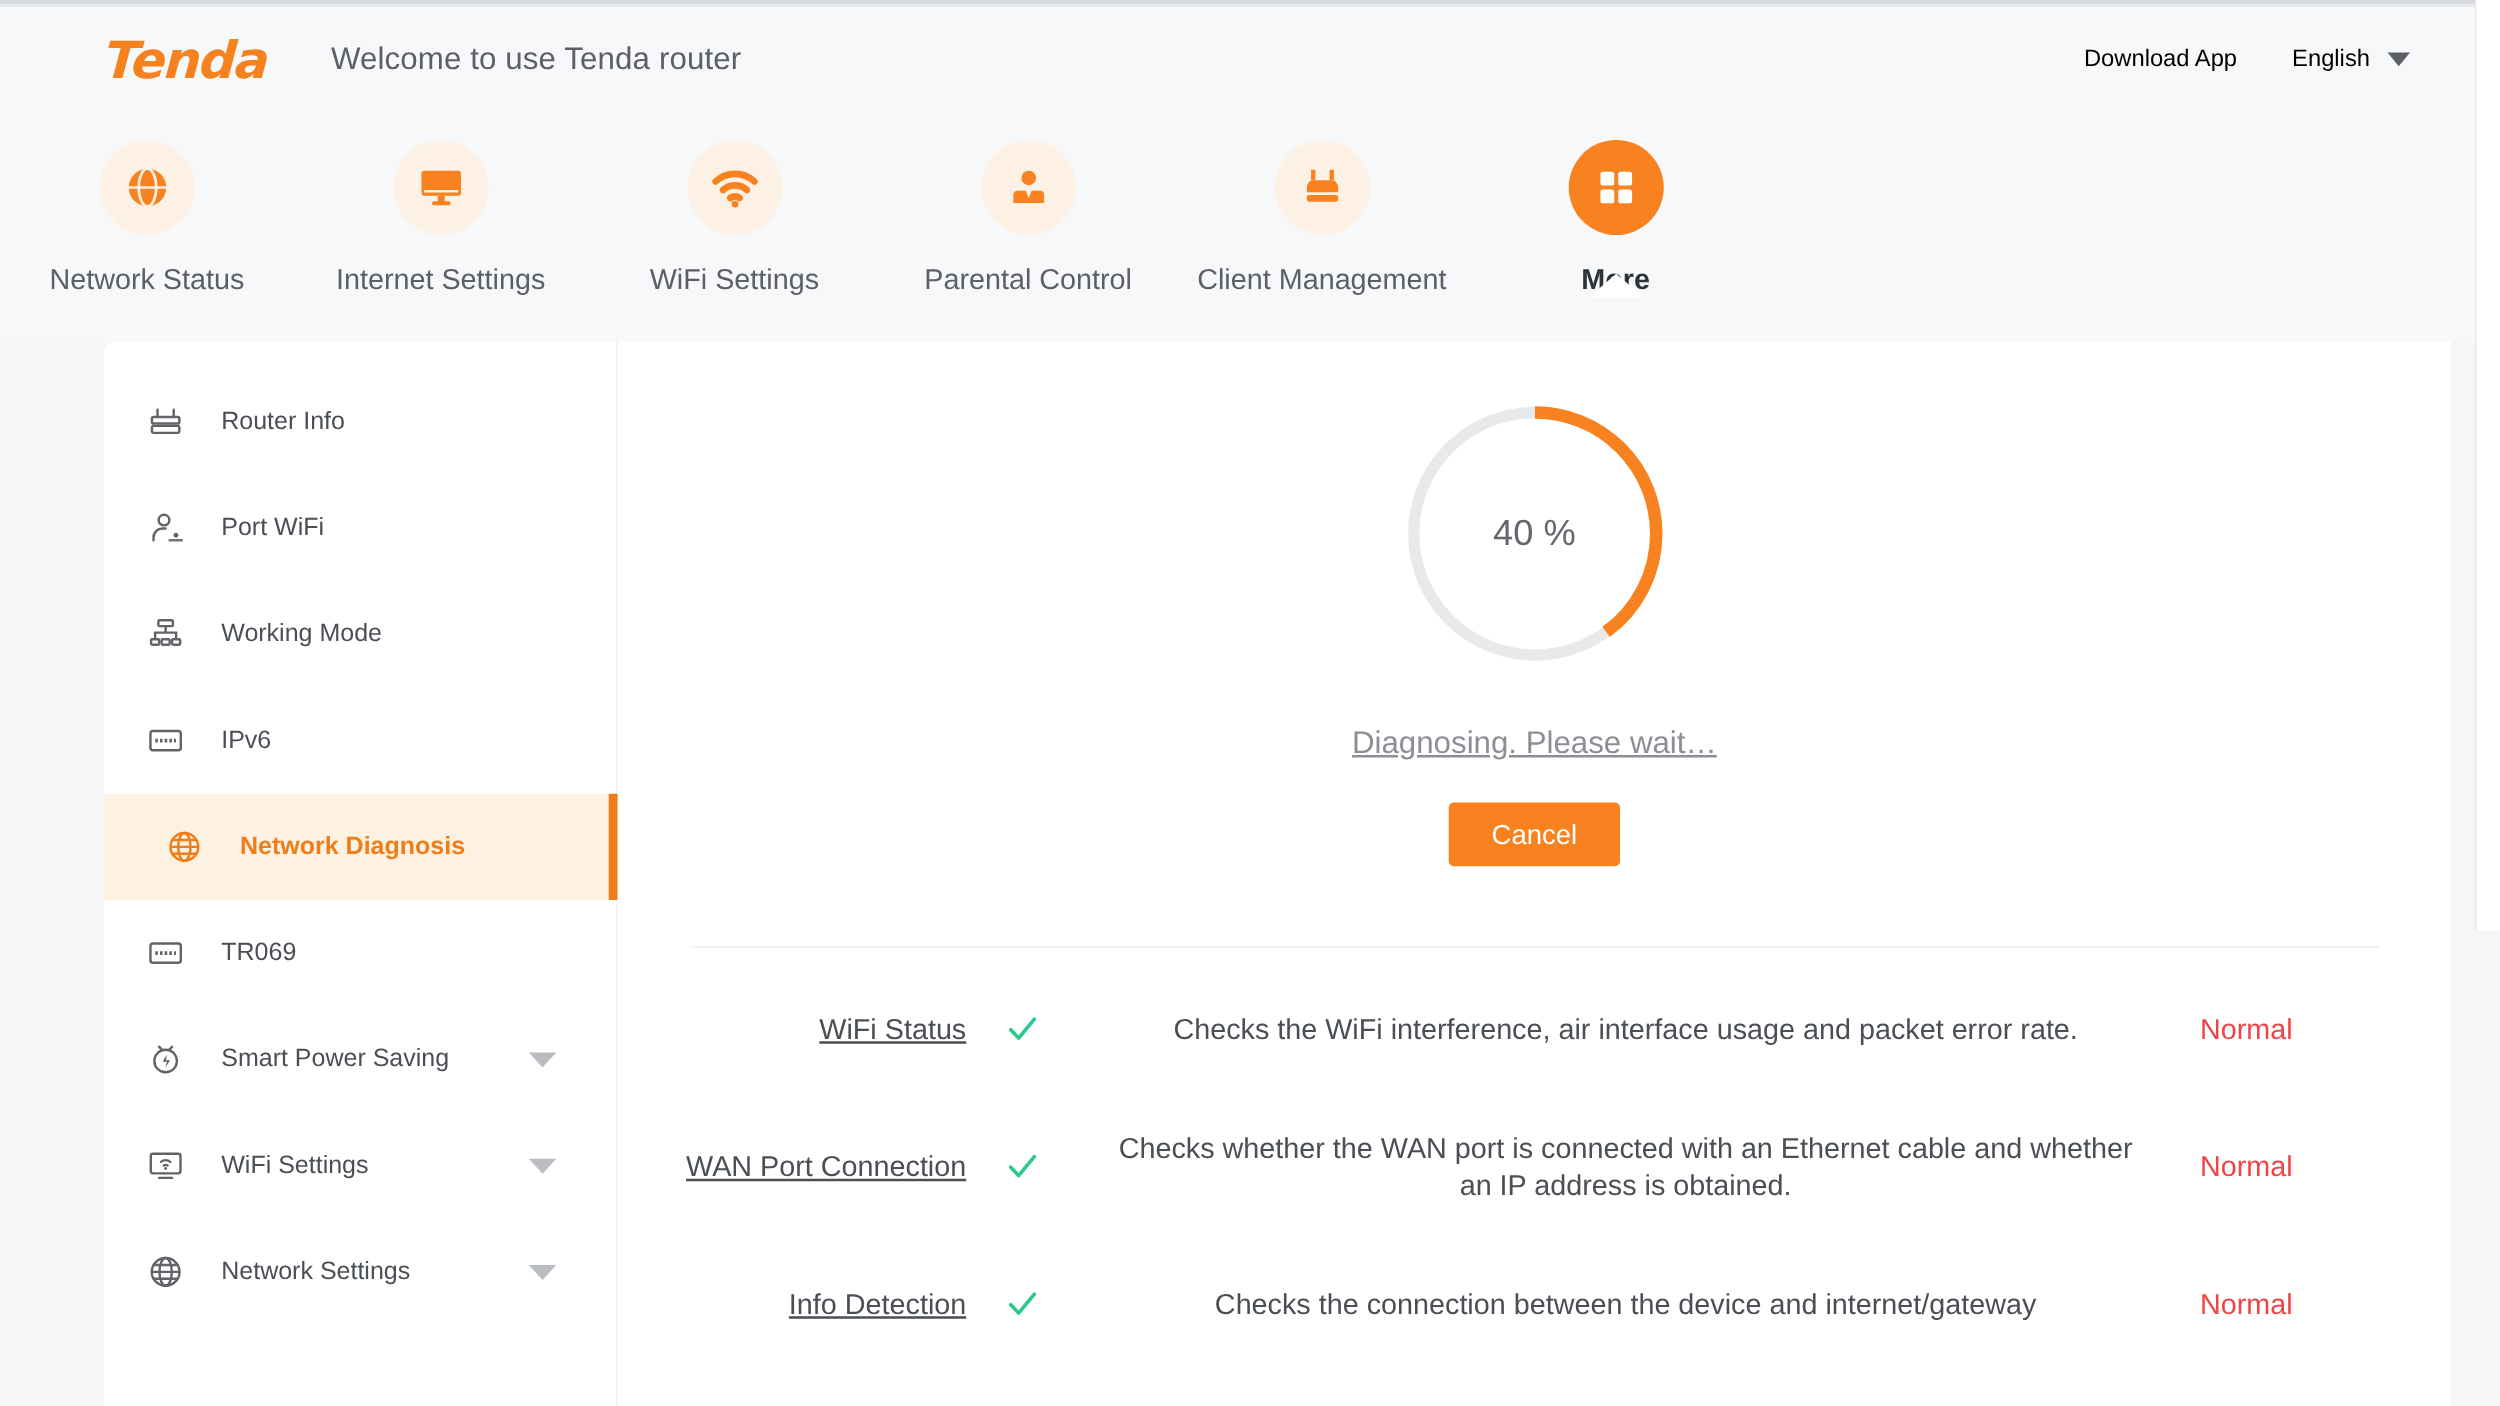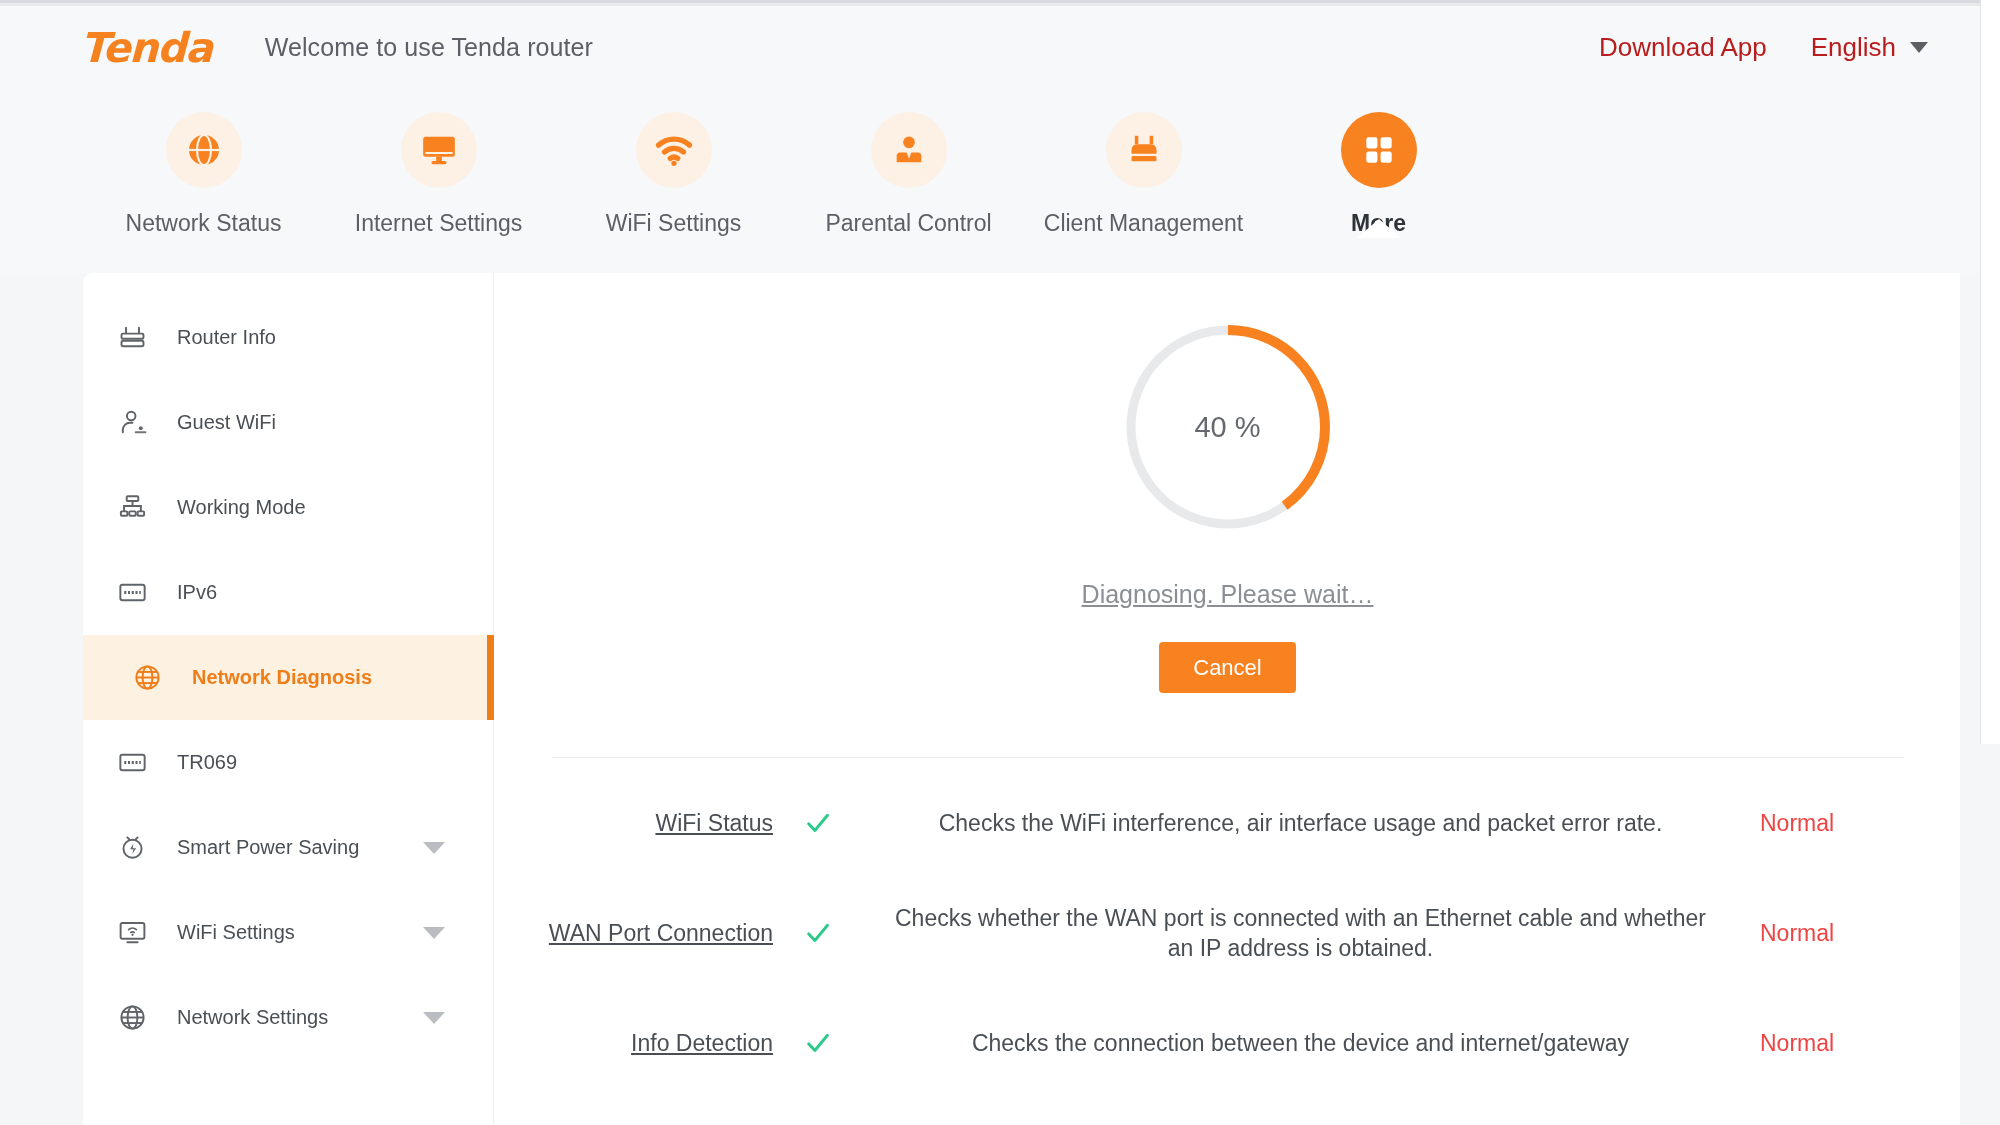--- a/index.html
+++ b/index.html
@@ -76,22 +76,22 @@
   }
 
   .header-right {
     margin-left: auto;
     margin-right: 52px;
     display: flex;
     align-items: center;
     gap: 44px;
   }
   .header-link {
-    font-size: 26px;
-    color: #b91c1c;
+    font-size: 19px;
+    color: #000000;
     cursor: pointer;
     white-space: nowrap;
   }
   .lang-wrap {
     display: flex;
     align-items: center;
     gap: 14px;
     cursor: pointer;
   }
   .caret-down {
@@ -103,21 +103,20 @@
 
   
   .mainnav {
     position: absolute;
     top: 89px; left: 0;
     width: 1980px;
     height: 184px;
     background: #f7f8fa;
     display: flex;
     align-items: flex-start;
-    padding-left: 86px;
   }
   .nav-item {
     width: 235px;
     padding-top: 23px;
     display: flex;
     flex-direction: column;
     align-items: center;
     cursor: pointer;
     position: relative;
   }
@@ -434,21 +433,21 @@
         </div>
         <div class="side-item">
           <span class="side-icon">
             <svg width="31" height="31" viewBox="0 0 24 24" fill="none" stroke="#606469" stroke-width="1.5" stroke-linecap="round">
         <circle cx="11" cy="7" r="3.3"></circle>
               <path d="M4.5 19.5v-1.8A5.5 5.5 0 0 1 10 12.2h2"></path>
               <circle cx="18.4" cy="16.4" r="1.5" fill="#606469" stroke="none"></circle>
               <path d="M14.5 19.5h7.5" opacity="0.9"></path>
             </svg>
           </span>
-          <span class="side-label">Guest WiFi</span>
+          <span class="side-label">Port WiFi</span>
         </div>
         <div class="side-item">
           <span class="side-icon">
             <svg width="31" height="31" viewBox="0 0 24 24" fill="none" stroke="#606469" stroke-width="1.5" stroke-linecap="round">
         <rect x="7.5" y="3.3" width="9" height="3.6" rx="0.8"></rect>
               <path d="M12 6.9v4M5.5 14.8v-3.9h13v3.9"></path>
         <rect x="3" y="15" width="5" height="3.4" rx="0.7"></rect>
               <rect x="9.5" y="15" width="5" height="3.4" rx="0.7"></rect>
               <rect x="16" y="15" width="5" height="3.4" rx="0.7"></rect>
             </svg>

